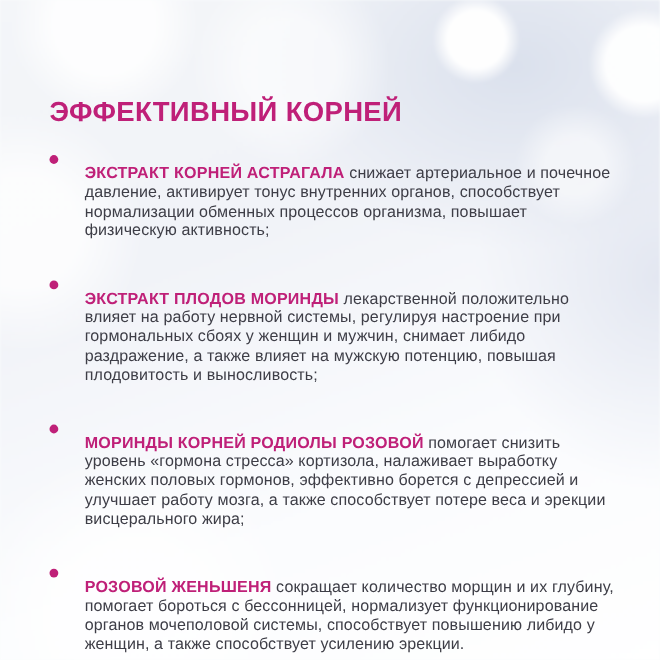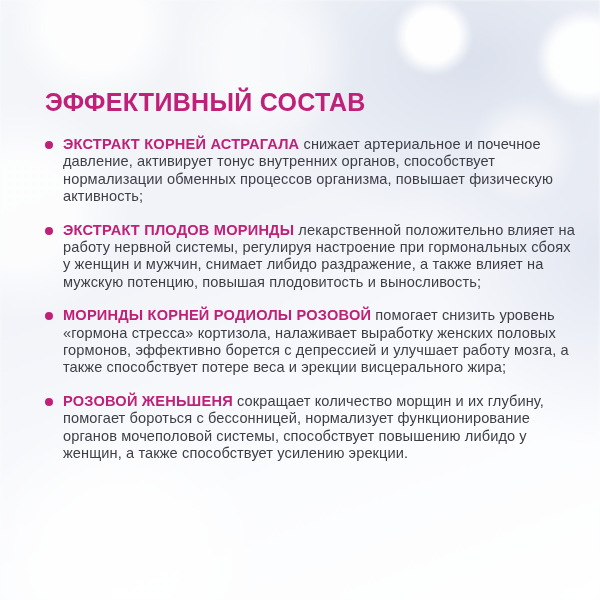--- a/index.html
+++ b/index.html
@@ -58,40 +58,40 @@
   }
   .dot {
     flex: 0 0 auto;
     width: 8px;
     height: 8px;
     margin: 5px 10px 0 0;
     border-radius: 50%;
     background: var(--accent);
   }
   .bullet-body {
-    margin: 0;
+    margin: 14px;
     font-size: 14.6px;
     line-height: 17.4px;
     color: #3e3e47;
     letter-spacing: 0.1px;
   }
   .bullet-heading {
     font-weight: 800;
     color: var(--accent);
     letter-spacing: 0.2px;
   }
 </style>
 </head>
 <body>
 
 <div class="canvas">
   <div class="bg"></div>
 
   <div class="content">
-    <h1 class="page-title">ЭФФЕКТИВНЫЙ СОСТАВ</h1>
+    <h1 class="page-title">ЭФФЕКТИВНЫЙ КОРНЕЙ</h1>
 
     <ul class="bullets">
 
       <li class="bullet">
         <span class="dot"></span>
         <p class="bullet-body"><span class="bullet-heading">ЭКСТРАКТ КОРНЕЙ АСТРАГАЛА</span><span> снижает артериальное и почечное давление, активирует тонус внутренних органов, способствует нормализации обменных процессов организма, повышает физическую активность;</span></p>
       </li>
 
       <li class="bullet">
         <span class="dot"></span>

